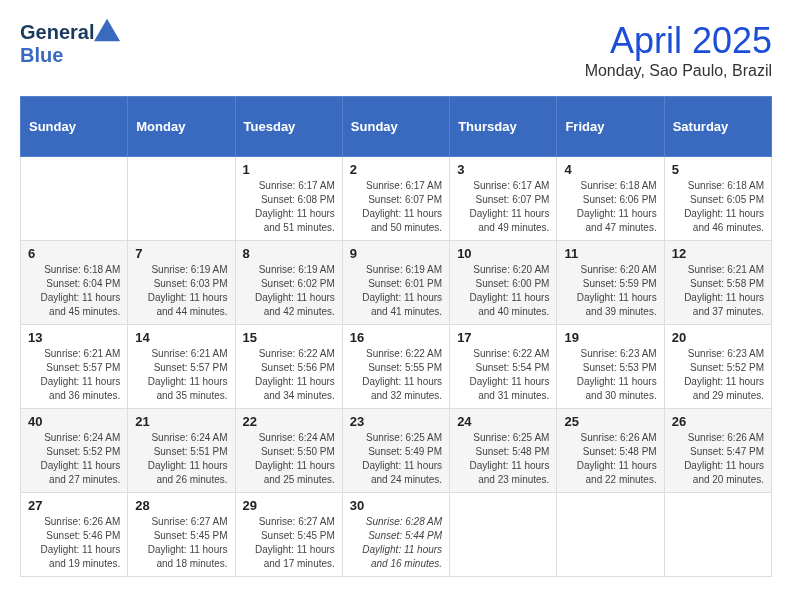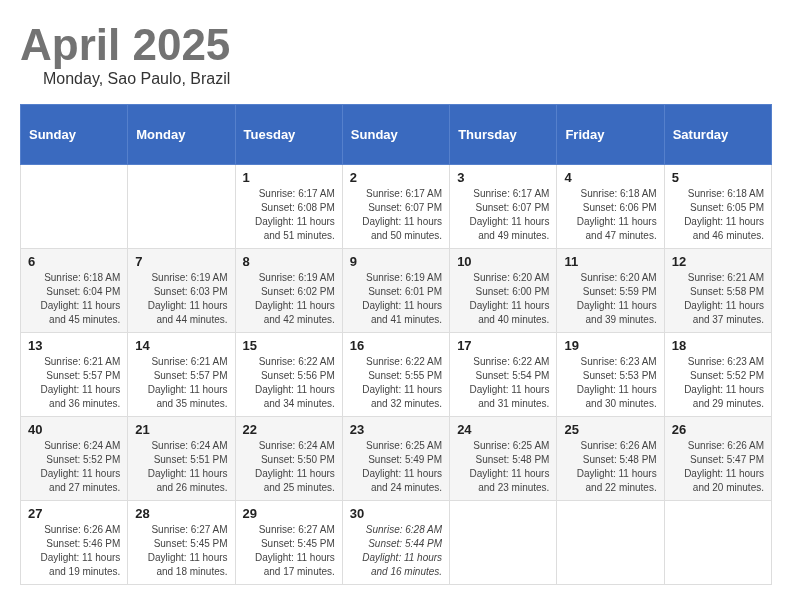--- a/index.html
+++ b/index.html
@@ -19,23 +19,23 @@
     .logo-icon {
       width: 28px;
       height: 28px;
       margin-right: 2px;
       margin-top: -4px;
     }
     .title-area {
       text-align: right;
     }
     .month-title {
-      font-size: 44px;
-      font-weight: bold;
-      color: #737373;
+      font-size: 36px;
+      font-weight: normal;
+      color: #1d4ed8;
     }
     .location {
       font-size: 16px;
       color: #333;
     }
     .calendar {
       width: 100%;
       border-collapse: collapse;
       border: 1px solid #ccc;
     }
@@ -97,20 +97,29 @@
     .logo-blue {
       font-size: 20px;
       font-weight: bold;
       color: #3a6abf;
     }
   </style>
 </head>
 <body>
 
 <div class="header-area">
+  <div class="logo-wrapper">
+    <div class="logo-line">
+      <span class="logo-general">General</span>
+      <svg class="logo-icon" viewBox="0 0 30 28" xmlns="http://www.w3.org/2000/svg">
+        <polygon points="14,2 28,26 0,26" fill="#3a6abf"></polygon>
+      </svg>
+    </div>
+    <span class="logo-blue">Blue</span>
+  </div>
   <div class="title-area">
     <div class="month-title">April 2025</div>
     <div class="location">Monday, Sao Paulo, Brazil</div>
   </div>
 </div>
 
 <table class="calendar">
   <thead>
     <tr>
     <th>Sunday</th>
@@ -250,21 +259,21 @@
 and 31 minutes.</div>
         </td>
         <td>
           <span class="day-num">19</span>
           <div class="day-info" style="white-space: pre-line;">Sunrise: 6:23 AM
 Sunset: 5:53 PM
 Daylight: 11 hours
 and 30 minutes.</div>
         </td>
         <td>
-          <span class="day-num">18</span>
+          <span class="day-num">20</span>
           <div class="day-info" style="white-space: pre-line;">Sunrise: 6:23 AM
 Sunset: 5:52 PM
 Daylight: 11 hours
 and 29 minutes.</div>
         </td>
       </tr>
       <tr>
         <td>
           <span class="day-num">40</span>
           <div class="day-info" style="white-space: pre-line;">Sunrise: 6:24 AM

